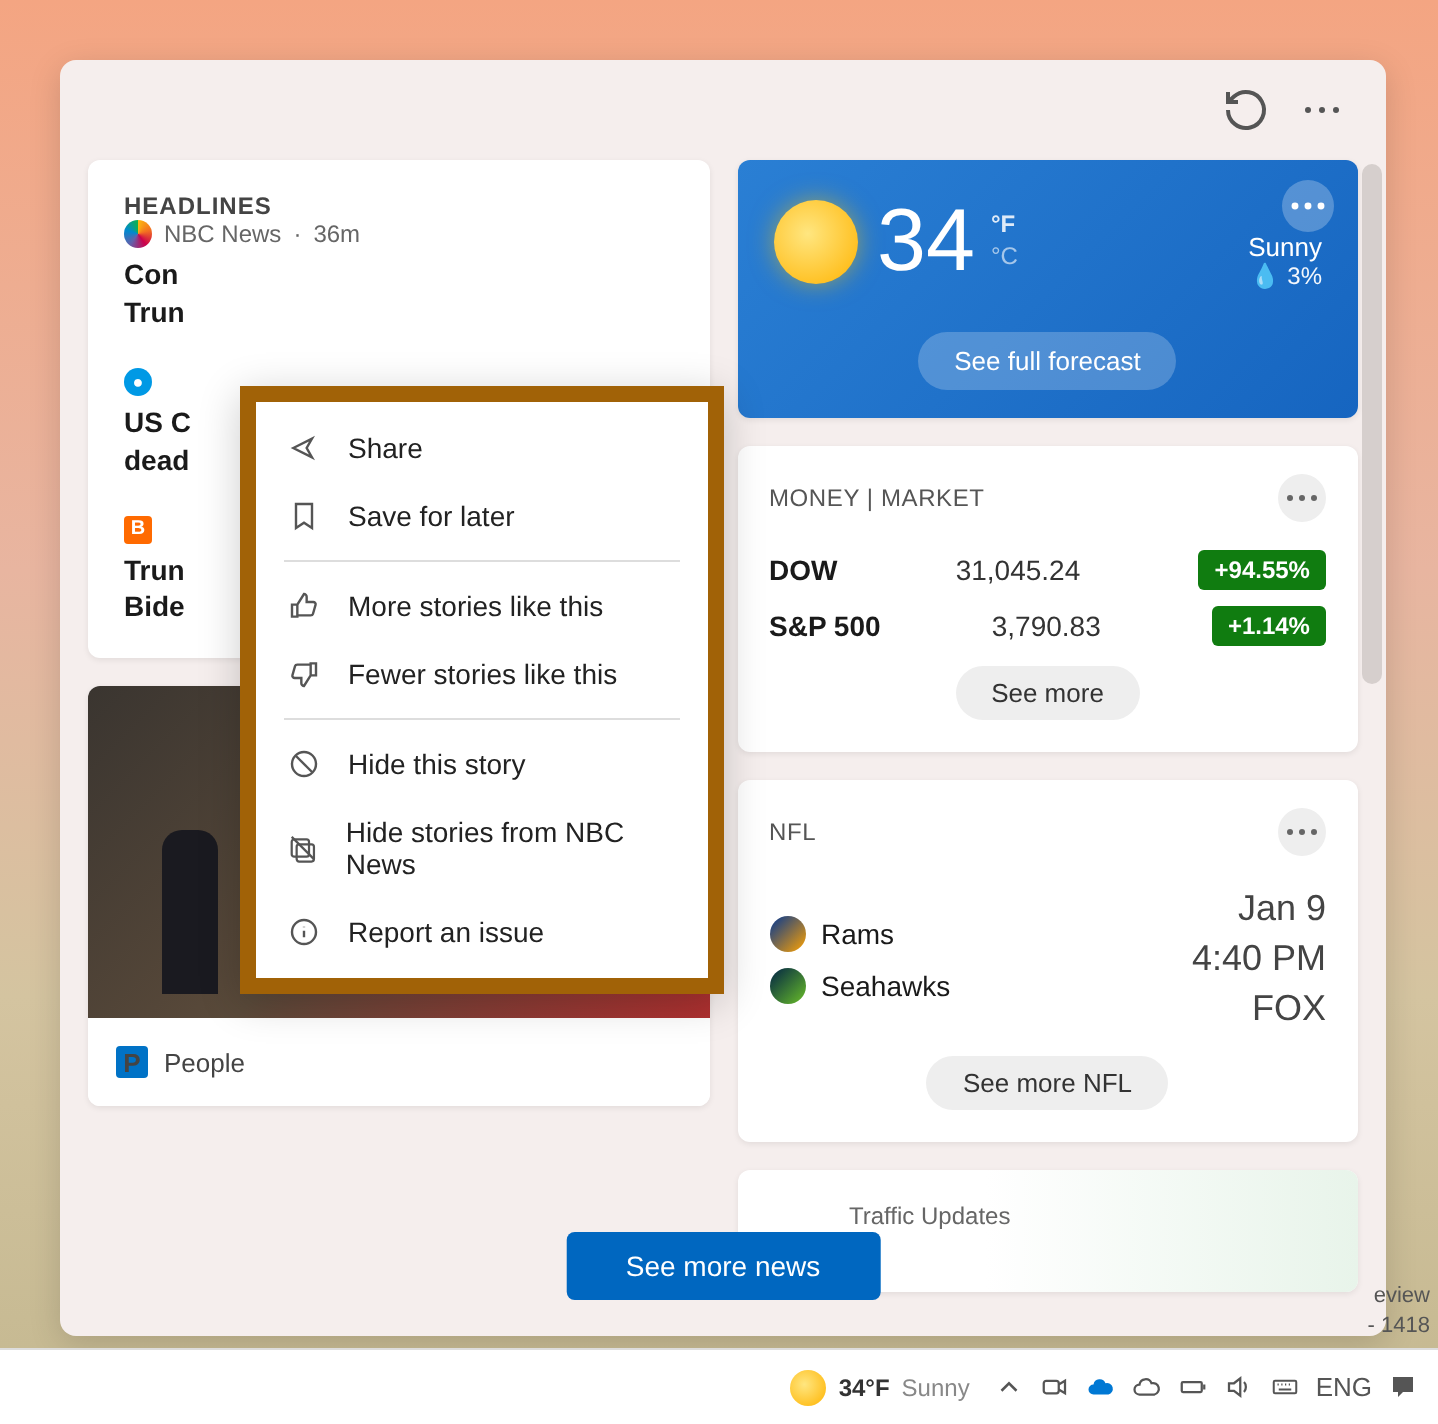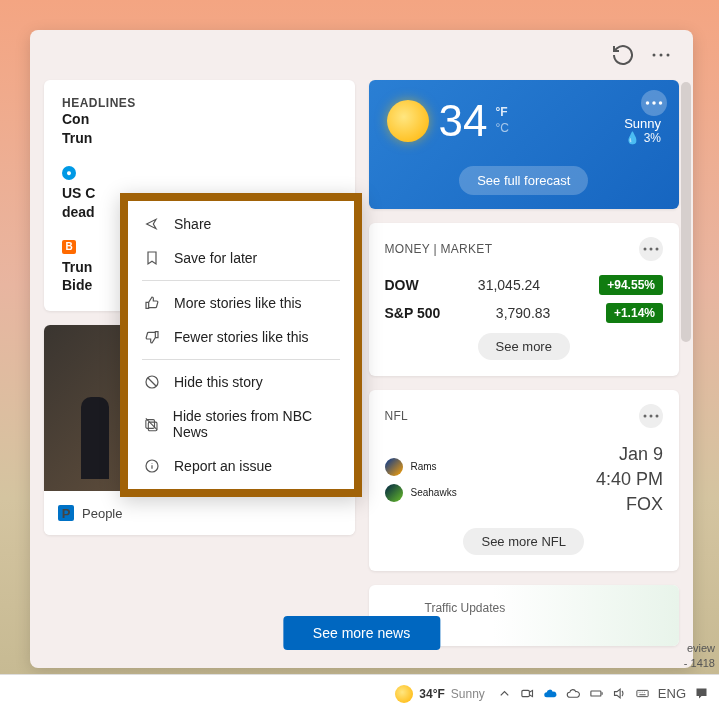--- a/index.html
+++ b/index.html
@@ -102,21 +102,21 @@
     .section-header span { font-size:12px; color:#555; letter-spacing:0.3px;}
     .menu-circle { width:24px;height:24px; background:#eee; border-radius:50%; display:flex;align-items:center;justify-content:center;color:#666;cursor:pointer;}
     .stock-row { display:flex; justify-content:space-between; align-items:center; margin-bottom:8px; font-size:14px;}
     .stock-row .name { font-weight:700; }
     .stock-row .val { color:#333; }
     .pct { background:#107c10; color:#fff; font-size:12px; font-weight:700; padding:3px 8px; border-radius:3px; min-width:52px; text-align:center;}
     .see-more { display:block; margin: 10px auto 2px; background:#eee; border:none; padding:6px 18px; border-radius:16px; font-size:13px; color:#333; cursor:pointer;}
 
     .nfl { padding: 14px 16px; }
     .teams { display:flex; align-items:center; justify-content:space-between;}
-    .team-col { display:flex; flex-direction:column; gap:8px; font-size:10px;}
+    .team-col { display:flex; flex-direction:column; gap:8px; font-size:14px;}
     .team { display:flex; align-items:center; gap:8px;}
     .team-logo { width:18px; height:18px; border-radius:50%;}
     .rams-logo { background: linear-gradient(135deg,#003594,#ffa300);}
     .sea-logo { background: linear-gradient(135deg,#002244,#69be28);}
     .game-time { text-align:right; font-size:18px; color:#444; line-height:1.4;}
 
     .traffic { padding: 14px 16px 40px; height:66px; overflow:hidden; position:relative;}
     .traffic-bg { position:absolute; right:0; top:0; bottom:0; width:60%; background: linear-gradient(90deg, #fff, #e8f4ea);}
 
     .see-more-news {
@@ -185,20 +185,26 @@
   </div>
 
   <div class="scrollbar"></div>
 
   <div class="content">
 
     <div class="col">
       <div class="card headlines">
         <h3>HEADLINES</h3>
 
+        <div class="source-row">
+          <span class="nbc-icon"></span>
+          <span>NBC News</span>
+          <span>·</span>
+          <span>36m</span>
+        </div>
         <div class="headline-title" style="white-space:pre-line">Con
 Trun</div>
 
         <div class="source-row">
           <span class="us-icon">●</span>
         </div>
         <div class="headline-title" style="white-space:pre-line">US C
 dead</div>
 
         <div class="source-row">

